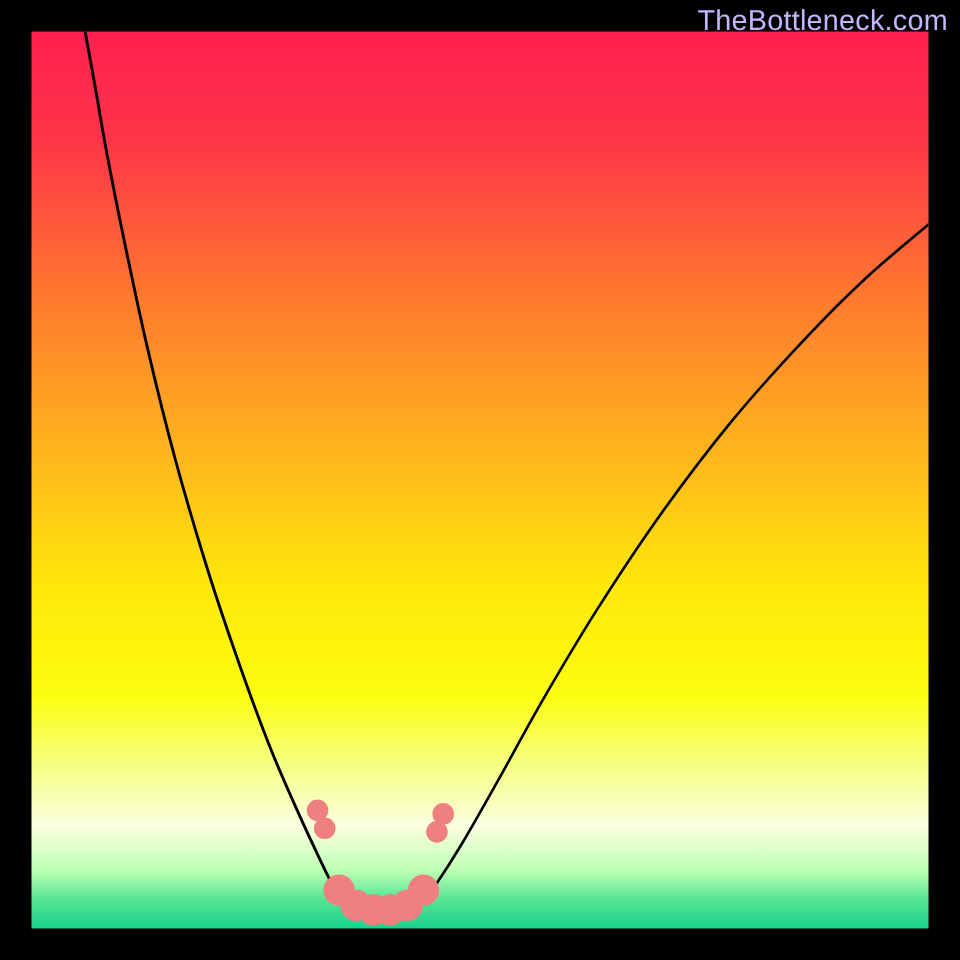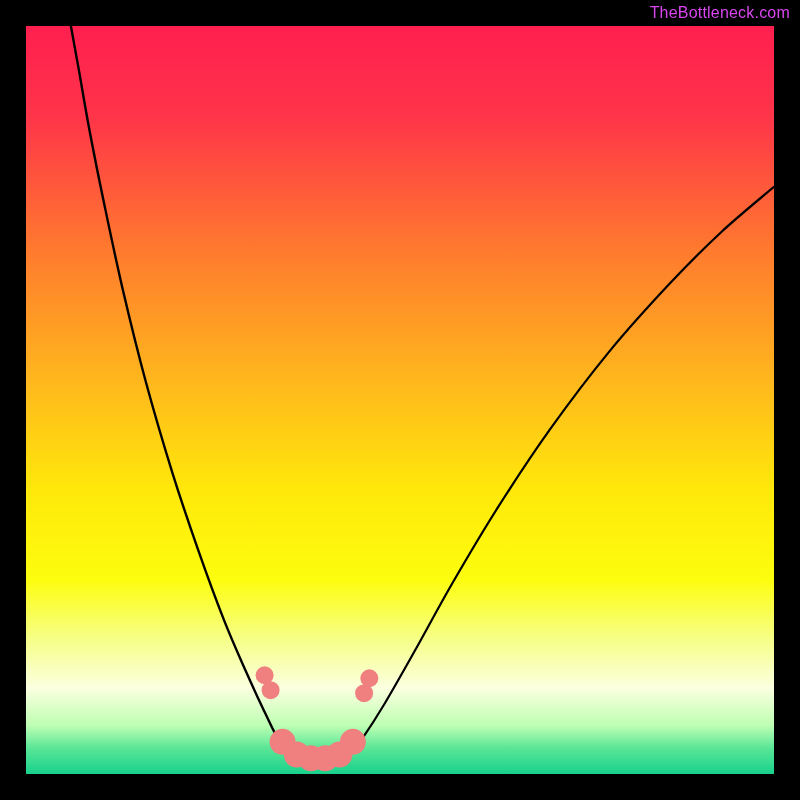--- a/index.html
+++ b/index.html
@@ -21,22 +21,22 @@
     left: 26px;
     top: 26px;
     width: 748px;
     height: 748px;
     overflow: hidden;
   }
   .watermark {
     position: absolute;
     top: 4px;
     right: 10px;
-    color: #d946ef;
-    font-size: 16px;
+    color: #c4b5fd;
+    font-size: 24px;
     font-weight: 500;
     letter-spacing: 0.2px;
     z-index: 20;
     user-select: none;
   }
   svg {
     display: block;
   }
 </style>
 </head>

